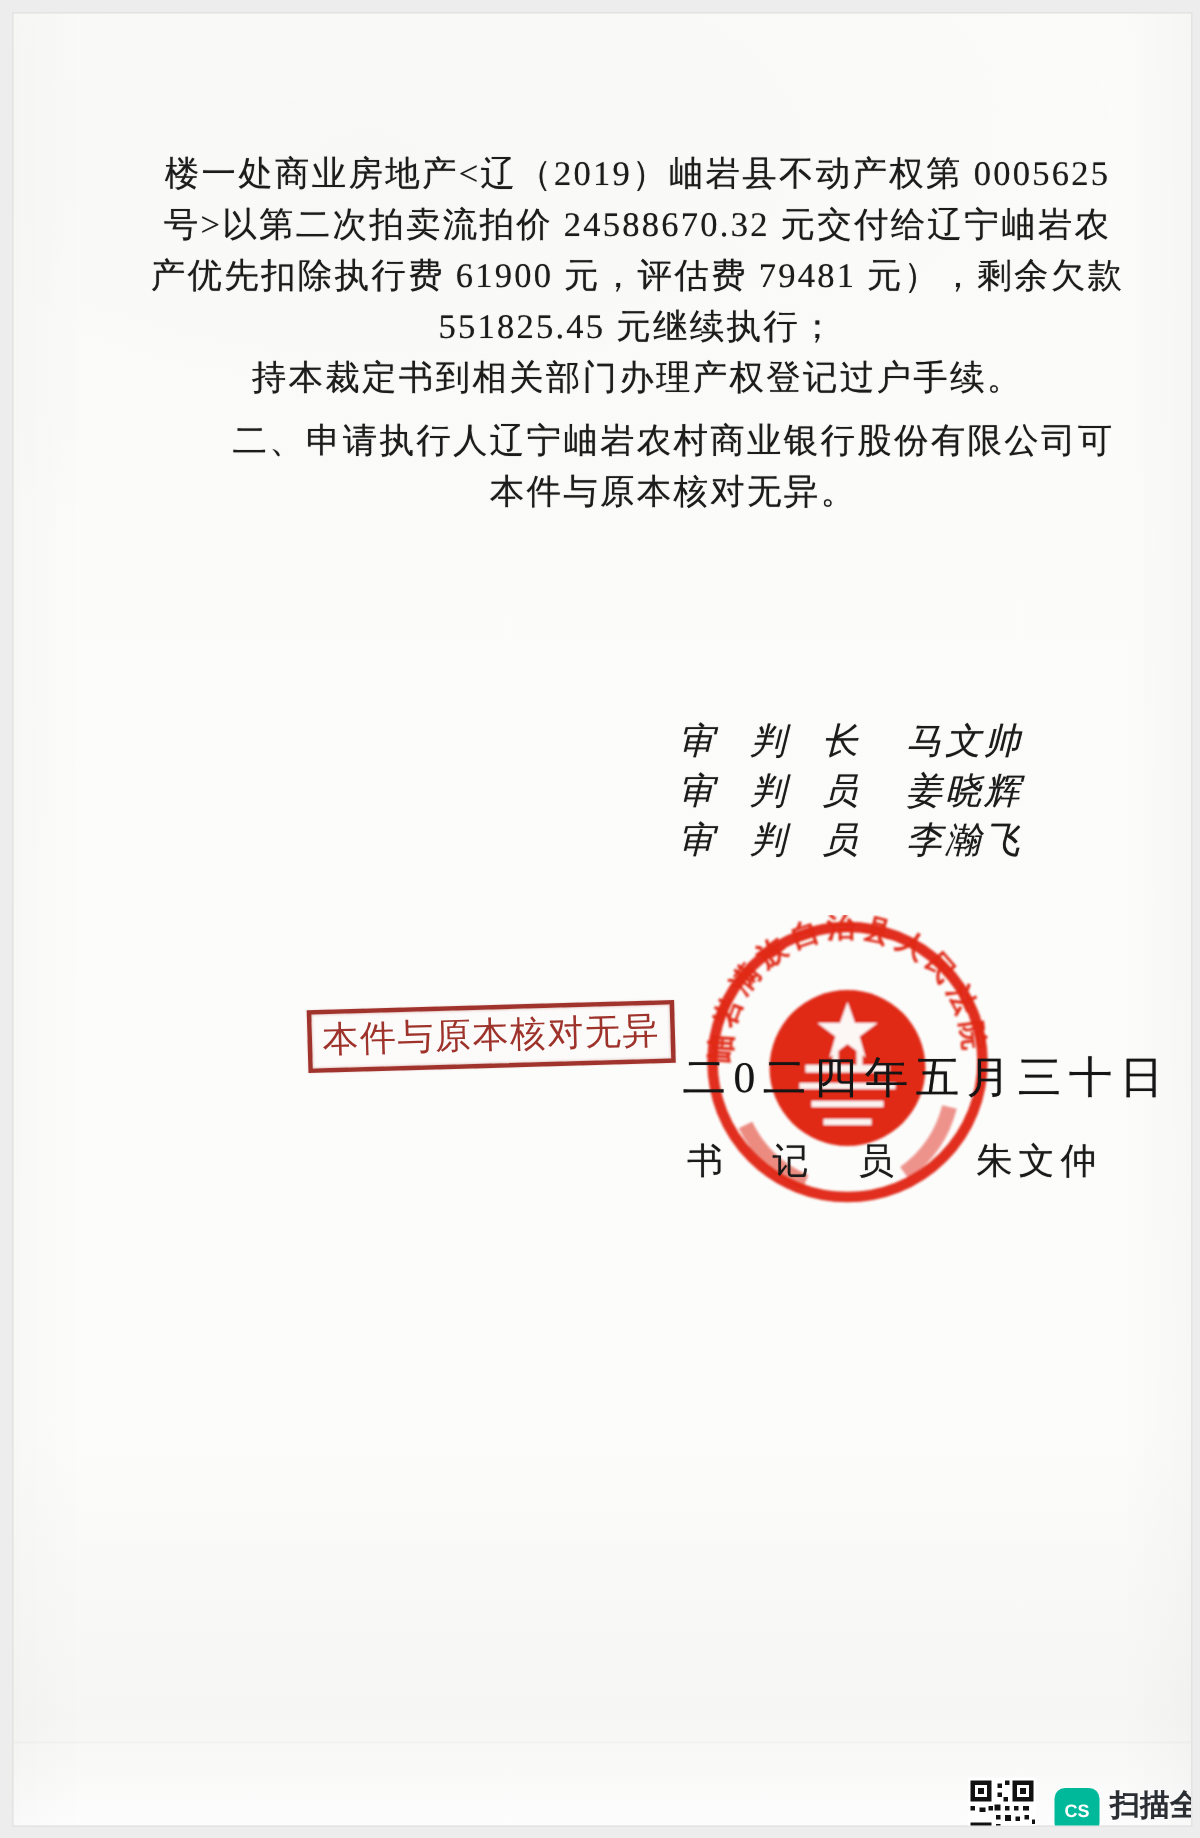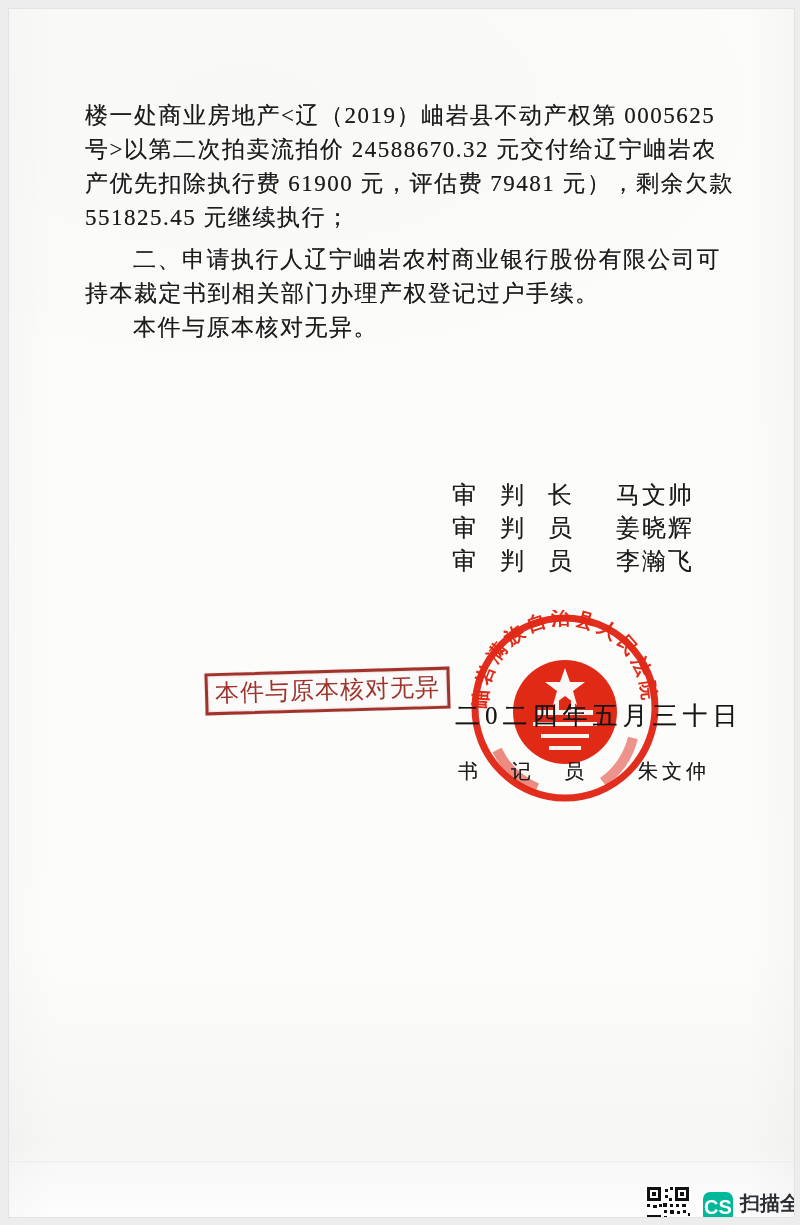--- a/index.html
+++ b/index.html
@@ -25,88 +25,89 @@
   }
   .fold-line{
     position:absolute;left:0;top:1152px;width:100%;height:2px;
     background:linear-gradient(180deg,rgba(0,0,0,0.035),transparent);
   }
   
   .bodytext{
     position:absolute;left:76px;top:90px;width:680px;
     font-size:23px;color:#1c1c1c;
     letter-spacing:1.5px;
+    text-align:center;
   }
   .bodytext .line{
     display:block;white-space:nowrap;line-height:34px;height:34px;
     text-shadow:0 0 0.6px rgba(0,0,0,0.55);
   }
   .bodytext .indent{padding-left:48px;}
   .bodytext .parabreak{margin-top:8px;}
   
   .signatures{position:absolute;left:443px;top:470px;font-size:24px;color:#1b1b1b;}
   .sig-row{display:flex;align-items:flex-start;height:33px;line-height:33px;white-space:nowrap;
-    text-shadow:0 0 0.6px rgba(0,0,0,0.5);}
+    text-shadow:0 0 0.6px rgba(0,0,0,0.5);font-style:italic;}
   .sig-role{letter-spacing:24px;}
-  .sig-name{margin-left:20px;letter-spacing:2px;}
+  .sig-name{margin-left:8px;letter-spacing:2px;}
   
   .verify-stamp{
     position:absolute;left:196px;top:661px;
     border:3px solid #a0342c;
     padding:1px 7px 3px 7px;
     color:#9e332b;font-size:24px;letter-spacing:1px;
     transform:rotate(-1.6deg);
     white-space:nowrap;
     box-shadow:inset 0 0 2px rgba(160,52,44,.45), 0 0 1px rgba(160,52,44,.35);
     background:rgba(255,252,251,.2);
   }
   
   .seal{position:absolute;left:458px;top:601px;width:196px;height:196px;opacity:.96;}
   
   .date-line{
     position:absolute;left:446px;top:690px;
-    font-size:25px;color:#151515;letter-spacing:5px;white-space:nowrap;
+    font-size:29px;color:#151515;letter-spacing:5px;white-space:nowrap;
     text-shadow:0 0 0.6px rgba(0,0,0,0.5);
   }
   .clerk-line{
     position:absolute;left:449px;top:749px;
-    font-size:20px;color:#1b1b1b;white-space:nowrap;
+    font-size:24px;color:#1b1b1b;white-space:nowrap;
     text-shadow:0 0 0.6px rgba(0,0,0,0.5);
   }
   .clerk-role{letter-spacing:33px;}
   .clerk-name{margin-left:16px;letter-spacing:4px;}
   
   .footer-wm{position:absolute;left:636px;top:1168px;width:200px;height:52px;}
   .qr{position:absolute;left:0;top:8px;width:46px;height:46px;}
   .cs-badge{
     position:absolute;left:58px;top:15px;width:30px;height:30px;border-radius:7px;
     display:flex;align-items:center;justify-content:center;
     font-family:"Liberation Sans","DejaVu Sans",sans-serif;
-    font-weight:bold;font-size:20px;color:#fff;
+    font-weight:bold;font-size:12px;color:#fff;
   }
   .wm-title{
     position:absolute;left:95px;top:13px;
     font-family:"Liberation Sans","DejaVu Sans",sans-serif;
     font-weight:bold;font-size:20px;color:#2b2f33;white-space:nowrap;
   }
 </style>
 </head>
 <body>
 
 <div class="page">
   <div class="scan-shade"></div>
   <div class="fold-line"></div>
 
   <div class="bodytext">
     <span class="line">楼一处商业房地产&lt;辽（2019）岫岩县不动产权第 0005625</span>
     <span class="line">号&gt;以第二次拍卖流拍价 24588670.32 元交付给辽宁岫岩农</span>
     <span class="line">产优先扣除执行费 61900 元，评估费 79481 元），剩余欠款</span>
     <span class="line">551825.45 元继续执行；</span>
+    <span class="line">持本裁定书到相关部门办理产权登记过户手续。</span>
     <span class="line indent parabreak">二、申请执行人辽宁岫岩农村商业银行股份有限公司可</span>
-    <span class="line">持本裁定书到相关部门办理产权登记过户手续。</span>
     <span class="line indent">本件与原本核对无异。</span>
   </div>
 
   <div class="signatures">
     <div class="sig-row">
       <span class="sig-role">审判长</span>
       <span class="sig-name">马文帅</span>
     </div>
     <div class="sig-row">
       <span class="sig-role">审判员</span>

